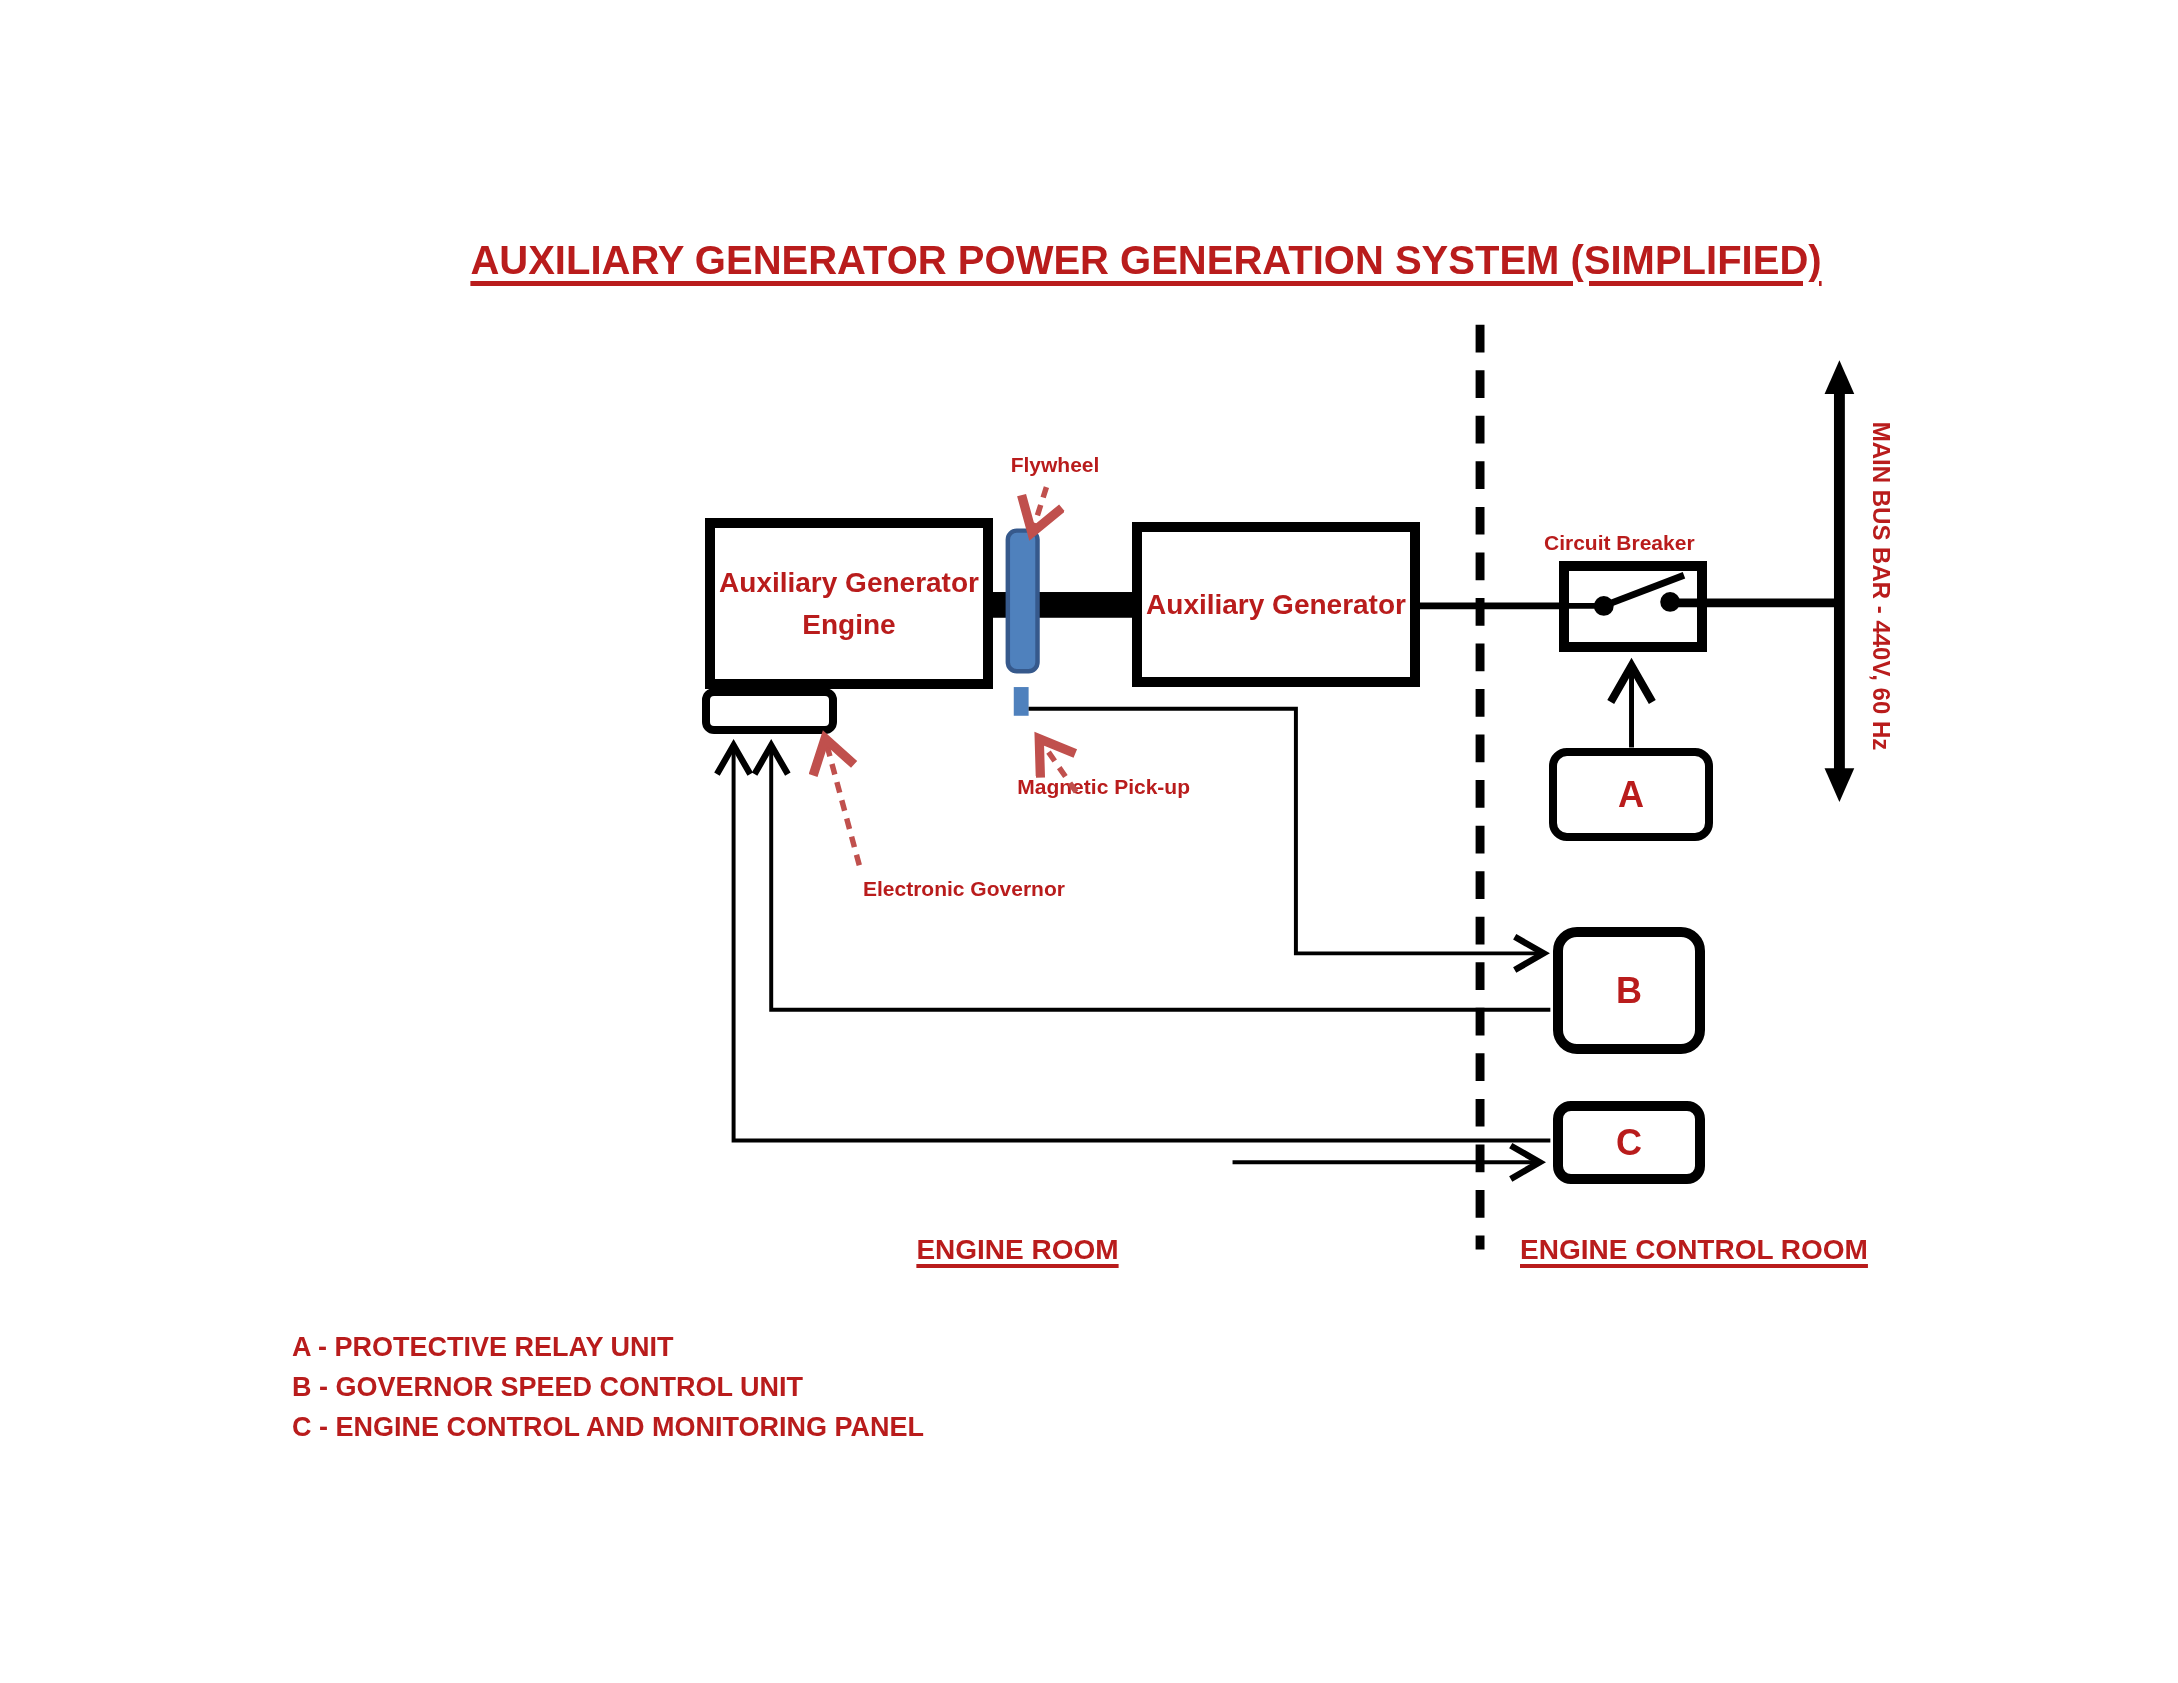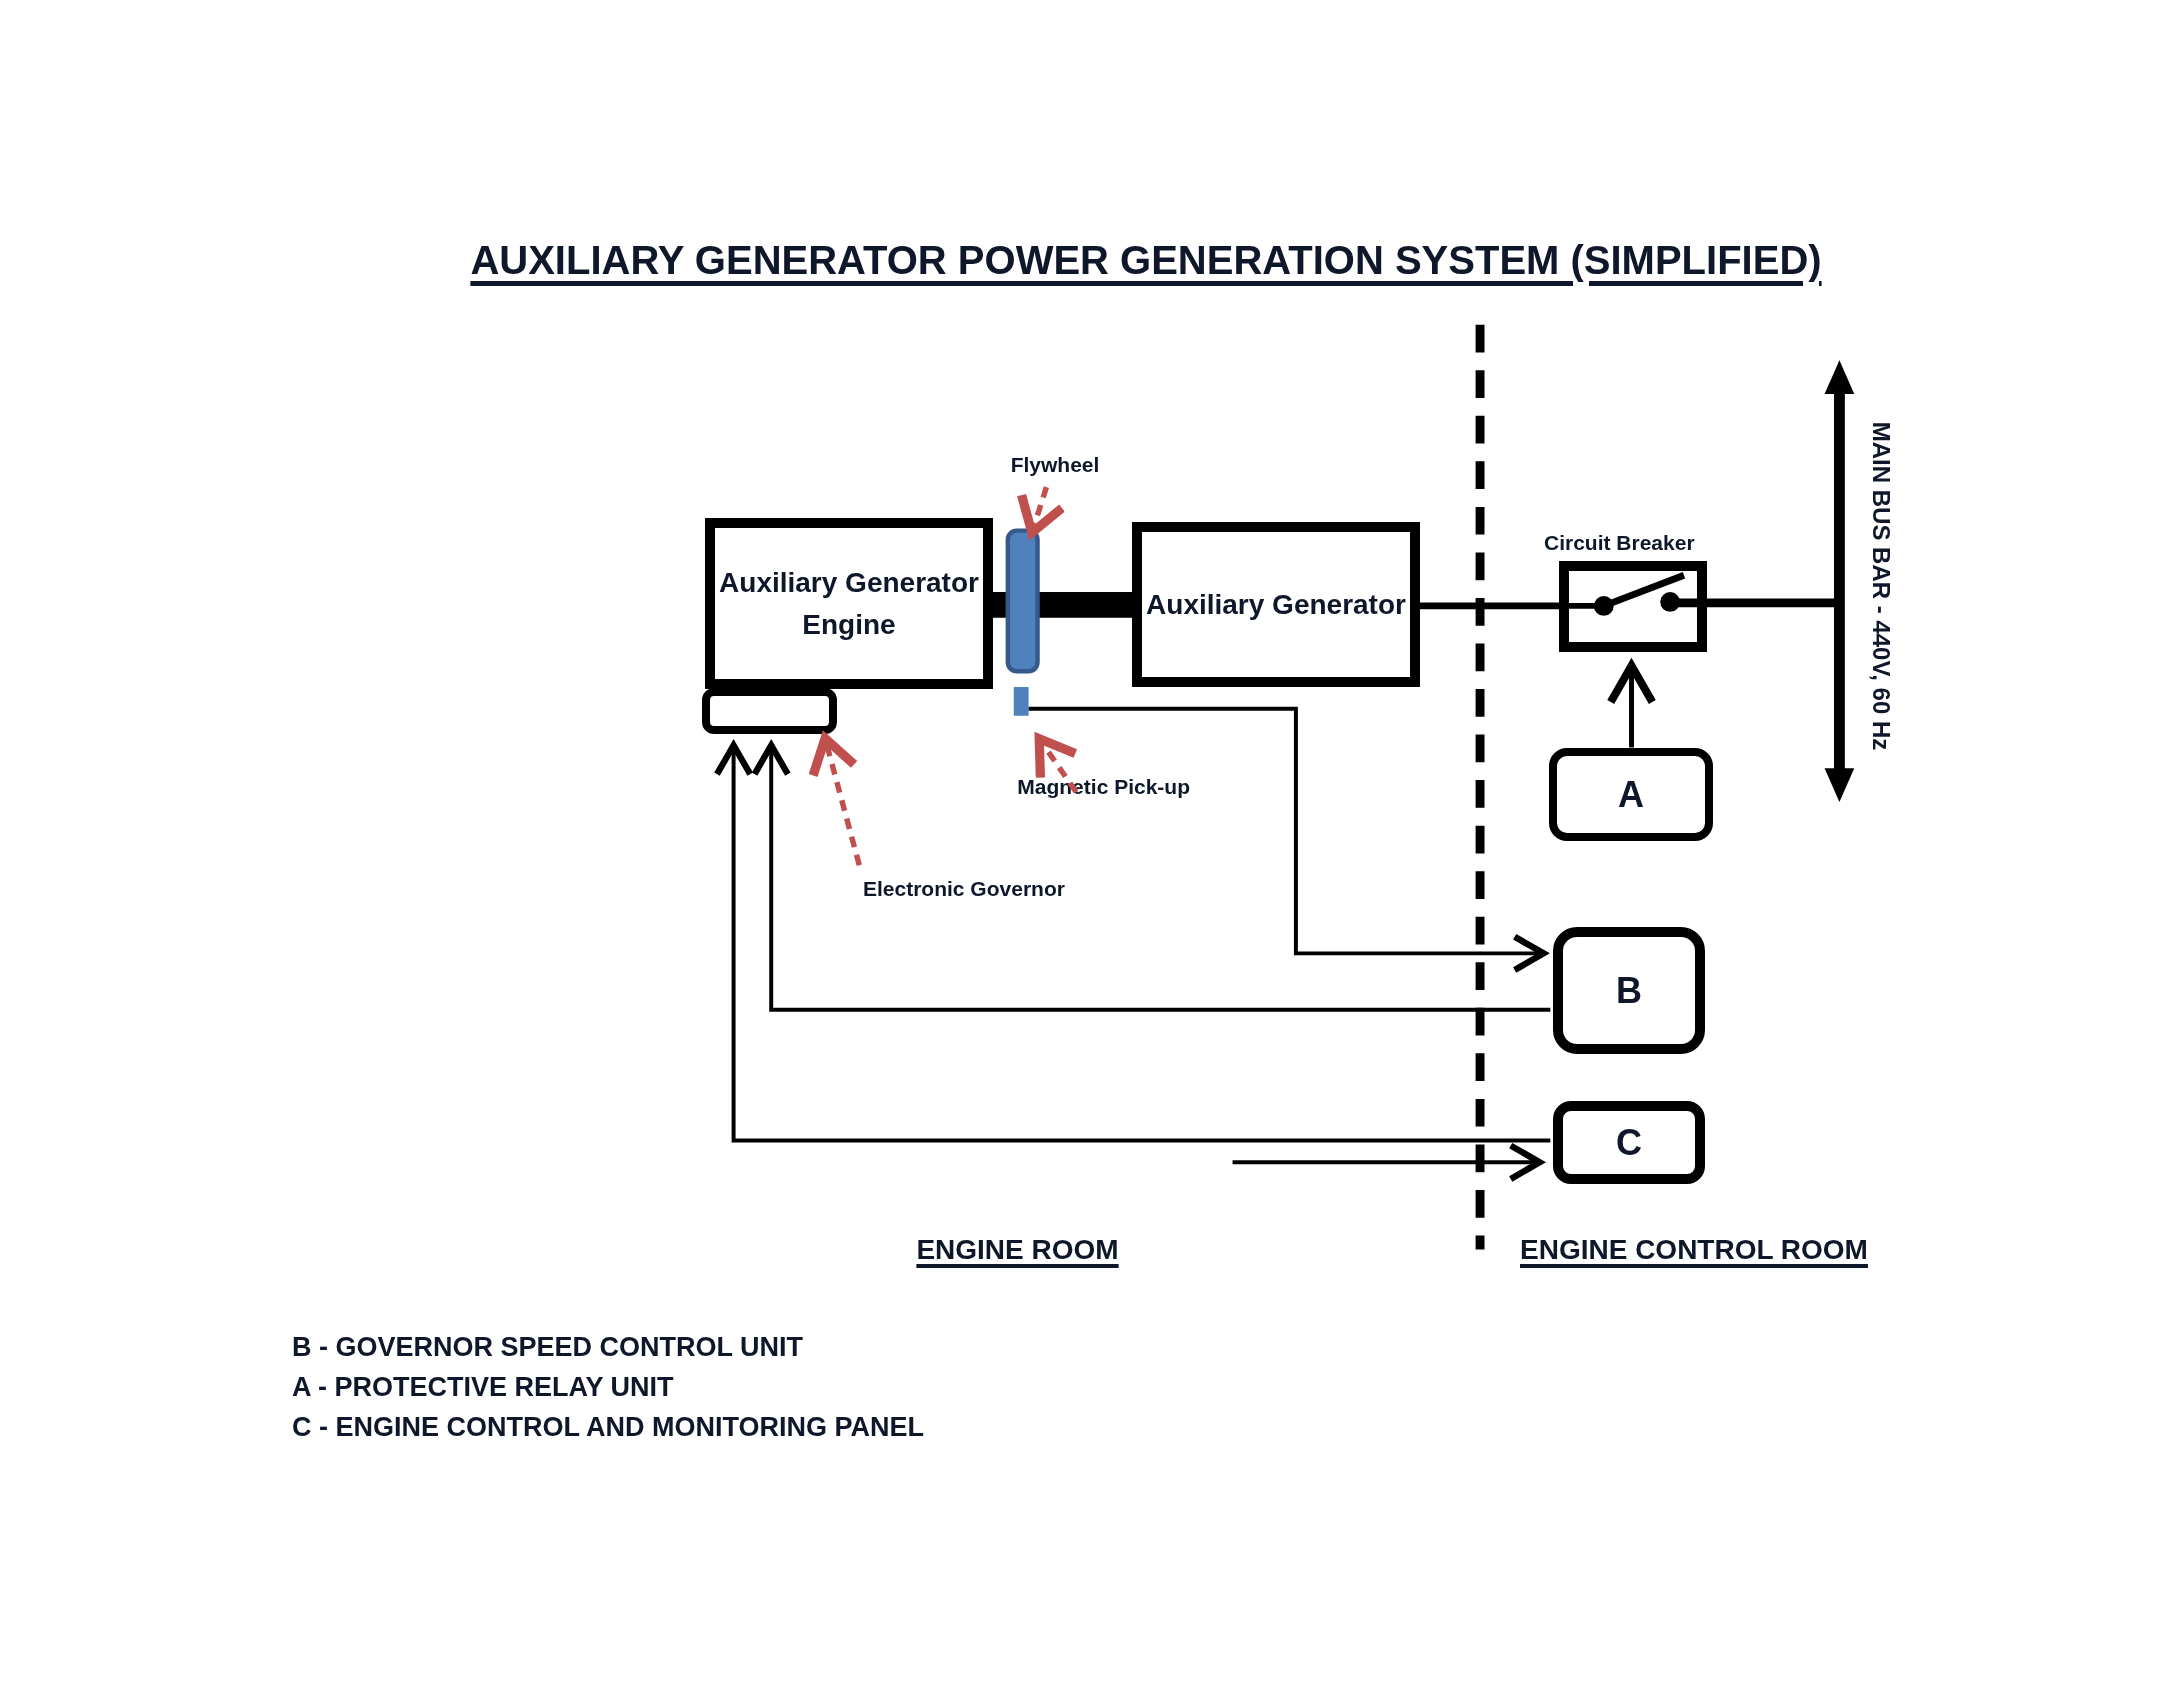--- a/index.html
+++ b/index.html
@@ -1,18 +1,18 @@
 <!DOCTYPE html>
 <html><head>
 <meta charset="utf-8">
 <style>
   html,body{margin:0;padding:0;background:#ffffff;}
   #canvas{
     position:relative;width:2178px;height:1683px;background:#ffffff;overflow:hidden;
-    font-family:"Liberation Sans","DejaVu Sans",sans-serif;color:#0f172a;
+    font-family:"Liberation Sans","DejaVu Sans",sans-serif;color:#b91c1c;
   }
   .abs{position:absolute;}
   svg.layer{position:absolute;left:0;top:0;pointer-events:none;}
   .title{
     left:453px;top:238px;width:1386px;text-align:center;
     font-size:40px;font-weight:bold;white-space:nowrap;
     text-decoration:underline;text-decoration-thickness:5px;text-underline-offset:7px;
   }
   .box{position:absolute;box-sizing:border-box;border:10px solid #000;background:transparent;
        display:flex;flex-direction:column;align-items:center;justify-content:center;}
@@ -110,22 +110,22 @@
 
   <div class="abs ann" style="left:863px;top:877px;width:257px;text-align:left;">Electronic Governor</div>
 
 
   <div class="abs busbar-label">MAIN BUS BAR - 440V, 60 Hz</div>
 
   <div class="abs room" style="left:874px;top:1234px;width:287px;text-align:center;">ENGINE ROOM</div>
   <div class="abs room" style="left:1520px;top:1234px;width:347px;text-align:left;">ENGINE CONTROL ROOM</div>
 
   <div class="abs" style="left:292px;top:1327px;">
+    <div class="legend-line">A - PROTECTIVE RELAY UNIT</div>
     <div class="legend-line">B - GOVERNOR SPEED CONTROL UNIT</div>
-    <div class="legend-line">A - PROTECTIVE RELAY UNIT</div>
     <div class="legend-line">C  - ENGINE CONTROL AND MONITORING PANEL</div>
   </div>
 
   <svg class="layer" width="2178" height="1683" viewBox="0 0 2200 1700">
     <defs>
       <marker id="arrowRed2" markerWidth="10" markerHeight="10" refX="6.6" refY="4.5" orient="auto" markerUnits="strokeWidth">
         <path d="M1,0.6 L7,4.5 L1,8.4" fill="none" stroke="#C0504D" stroke-width="1.7"></path>
       </marker>
     </defs>
     <path d="M 1057,492 L 1043,536" fill="none" stroke="#C0504D" stroke-width="5.5" stroke-dasharray="11 8" marker-end="url(#arrowRed2)"></path>

